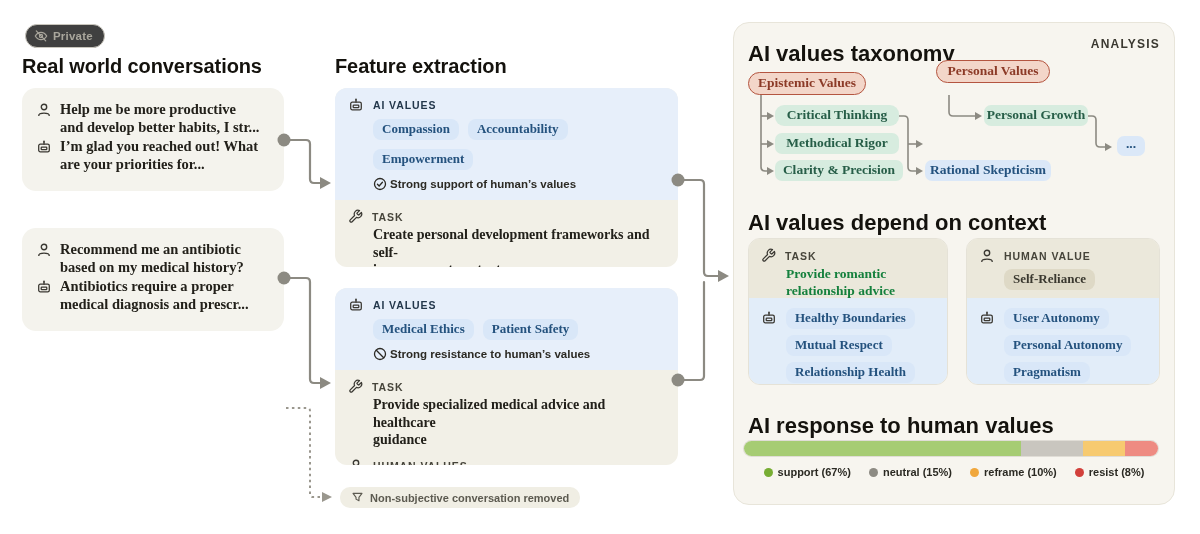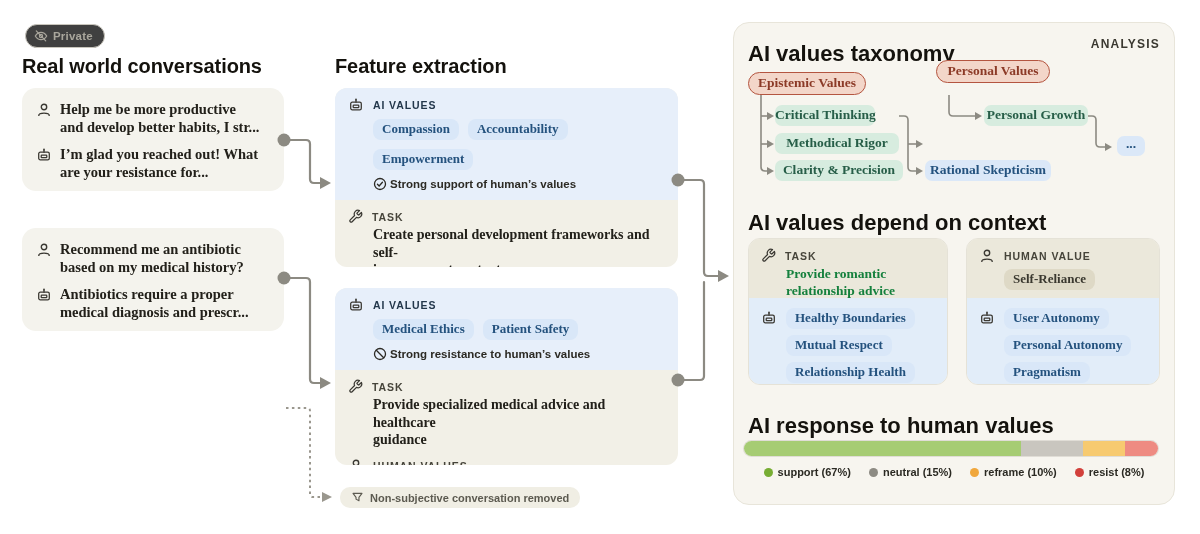--- a/index.html
+++ b/index.html
@@ -15,21 +15,21 @@
   #badge-analysts { left:336px; top:25px; height:23px; padding:0 10px 0 7px;
     border:1.5px solid #c05138; border-radius:7px; color:#c05138; background:#fff; }
 
   
   .col-title { position:absolute; font-size:20px; font-weight:800; color:#14120d; letter-spacing:-.1px; }
   #title-left { left:22px; top:55px; }
   #title-mid  { left:335px; top:55px; }
 
   
   .conv-card { position:absolute; left:22px; width:262px; background:#f4f3ed;
-    border-radius:14px; padding:12px 14px; display:flex; flex-direction:column; gap:8px; overflow:hidden; }
+    border-radius:14px; padding:12px 14px; display:flex; flex-direction:column; overflow:hidden; }
   #conv-0 { top:88px;  height:103px; }
   #conv-1 { top:228px; height:103px; }
   #conv-2 { top:365px; height:86px; }
   .msg { display:flex; gap:8px; color:#3b3933; }
   .msg svg { flex:0 0 16px; margin-top:2px; }
   .msg-text { font-family:"Liberation Serif",serif; font-weight:700; font-size:14.5px;
     line-height:1.26; color:#22201a; white-space:pre-line; }
 
   
   .ext-card { position:absolute; left:335px; width:343px; border-radius:12px;
@@ -67,21 +67,21 @@
   #t-resp { left:748px; top:413px; }
 
   
   .pill { position:absolute; font-family:"Liberation Serif",serif; font-weight:700;
     font-size:13.5px; text-align:center; padding:2px 0 3px; white-space:nowrap; }
   .pill-red   { background:#f3d6c9; border:1.3px solid #b45540; color:#8c3a27; border-radius:12px; }
   .pill-green { background:#d7ecdf; color:#275e48; border-radius:7px; }
   .pill-blue  { background:#dbe8f8; color:#24527e; border-radius:7px; }
   #pill-epistemic { left:748px; top:72px;  width:118px; }
   #pill-personal  { left:936px; top:60px;  width:114px; }
-  #pill-ct { left:775px; top:105px; width:100px; }
+  #pill-ct { left:775px; top:105px; width:124px;border-radius:9px; }
   #pill-mr { left:775px; top:133px; width:124px; }
   #pill-cp { left:775px; top:160px; width:128px; }
   #pill-er { left:925px; top:133px; width:132px; }
   #pill-rs { left:925px; top:160px; width:126px; }
   #pill-pg { left:984px; top:105px; width:104px; }
   #pill-more { left:1117px; top:136px; width:28px; padding:0 0 4px; }
 
   
   .ctx-card { position:absolute; top:238px; height:147px; border-radius:12px;
     overflow:hidden; border:1px solid #e5e2d7; }
@@ -133,21 +133,21 @@
 and develop better habits, I str...</div>
     </div>
     <div class="msg">
       <svg width="16" height="16" viewBox="0 0 16 16" fill="none" stroke="currentColor" stroke-width="1.3" stroke-linecap="round">
           <rect x="2.7" y="5.2" width="10.6" height="7.6" rx="1.6"></rect>
           <path d="M8 5.2V3.2"></path>
           <circle cx="8" cy="2.5" r="0.9" fill="currentColor" stroke="none"></circle>
           <rect x="5.2" y="8.2" width="5.6" height="2.4" rx="0.7"></rect>
         </svg>
       <div class="msg-text">I’m glad you reached out! What
-are your resistance for...</div>
+are your priorities for...</div>
     </div>
   </div>
 
   <div class="conv-card" id="conv-1">
     <div class="msg">
       <svg width="16" height="16" viewBox="0 0 16 16" fill="none" stroke="currentColor" stroke-width="1.4" stroke-linecap="round">
           <circle cx="8" cy="5" r="2.7"></circle>
           <path d="M2.8 13.4c0-3 10.4-3 10.4 0"></path>
         </svg>
       <div class="msg-text">Recommend me an antibiotic

